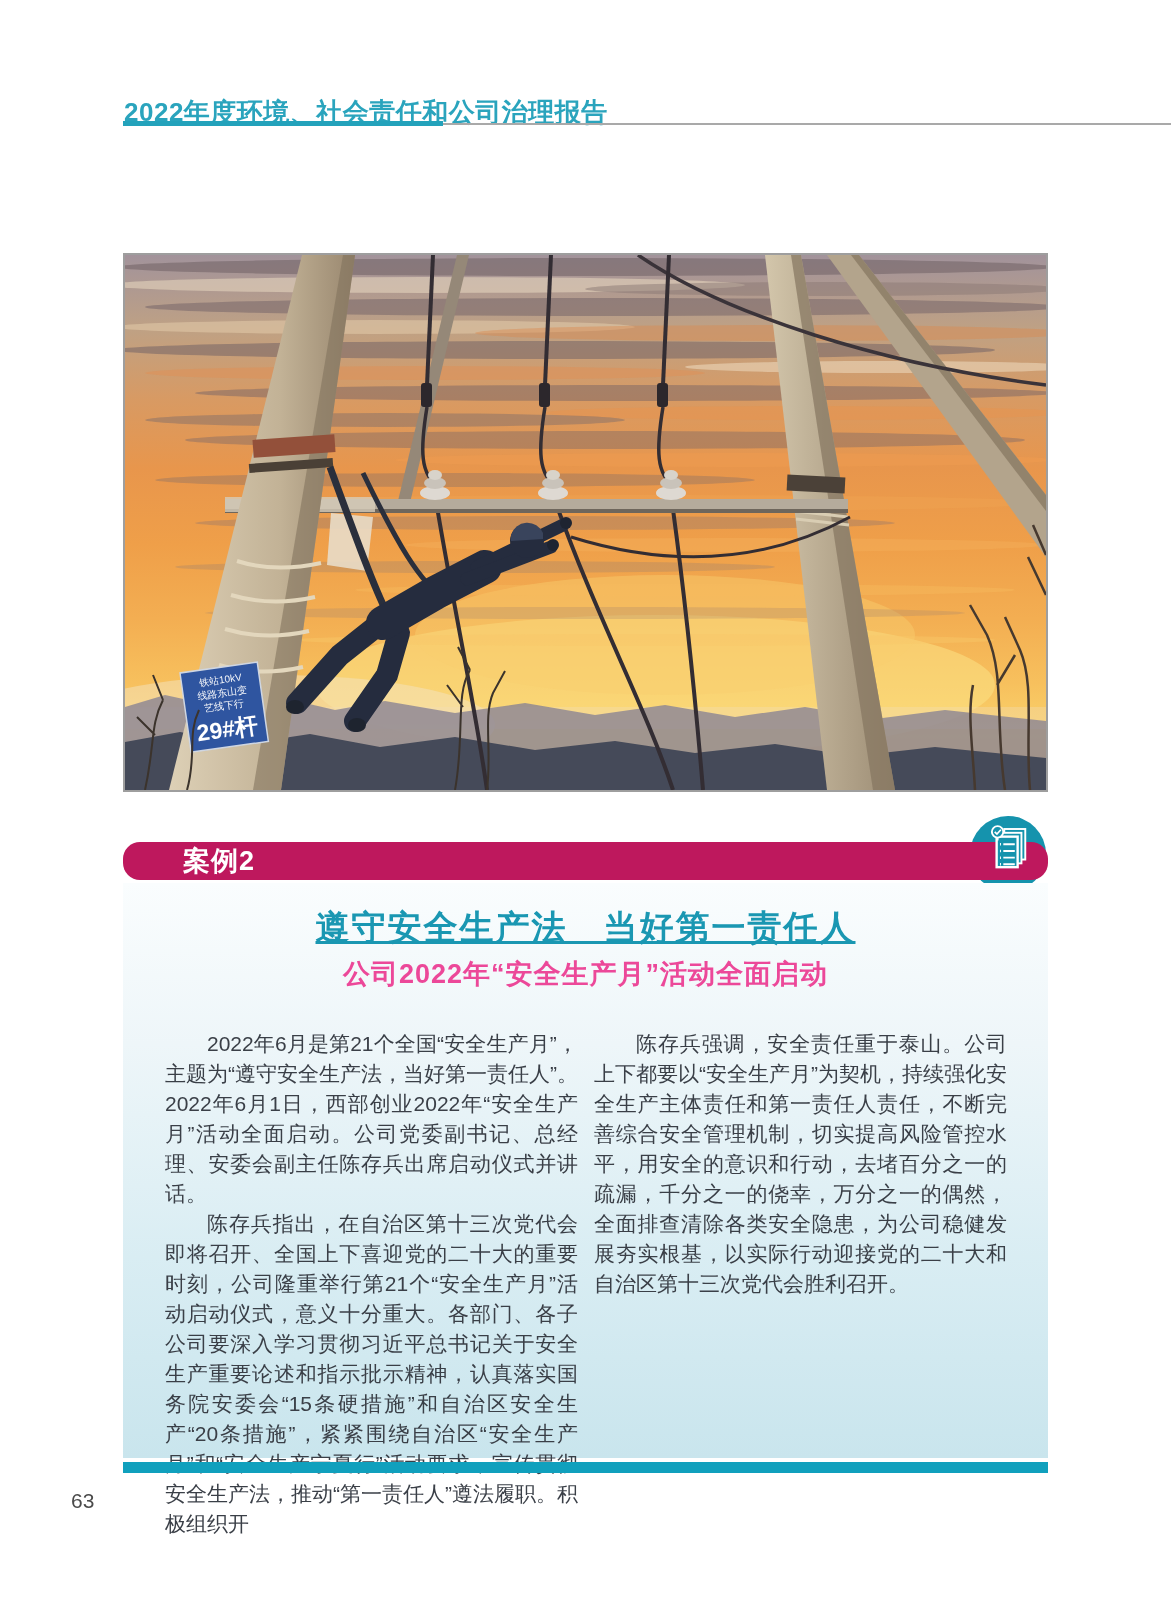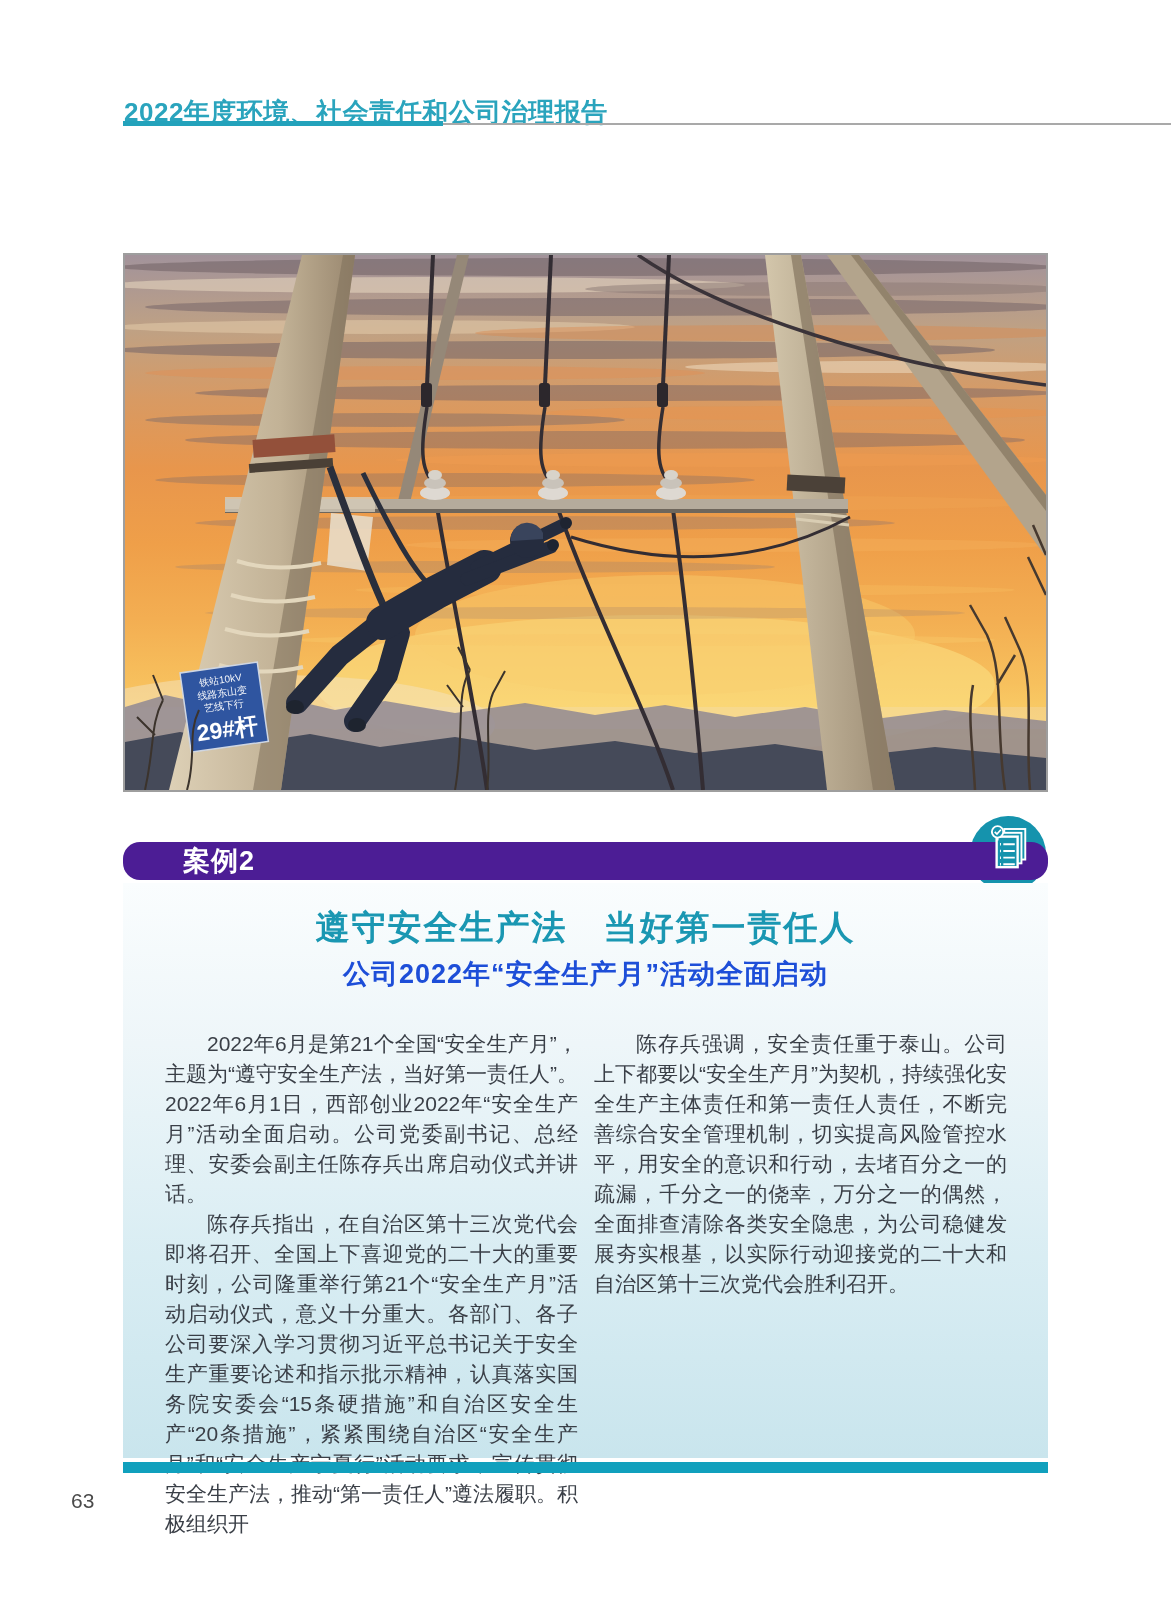--- a/index.html
+++ b/index.html
@@ -13,32 +13,32 @@
   .rule-gray{position:absolute;left:443px;top:123px;width:728px;height:2px;background:#a9a9a9;}
 
   
   .photo-frame{position:absolute;left:123px;top:253px;width:925px;height:539px;
                border:2px solid #9e9e9e;box-sizing:border-box;background:#e8955a;}
   .photo-frame svg{display:block;width:921px;height:535px;}
 
   
   .icon-bump{position:absolute;left:970px;top:816px;width:76px;height:76px;border-radius:50%;
              background:#1593ad;}
-  .case-banner{position:absolute;left:123px;top:842px;width:925px;height:38px;background:#4c1d95;border-radius:17px;}
+  .case-banner{position:absolute;left:123px;top:842px;width:925px;height:38px;background:#be185d;border-radius:17px;}
   .case-banner .label{position:absolute;left:60px;top:0;line-height:38px;color:#ffffff;
                       font-size:27px;font-weight:bold;letter-spacing:1px;}
   .clipboard{position:absolute;left:989px;top:824px;width:42px;height:52px;}
 
   
   .article-box{position:absolute;left:123px;top:883px;width:925px;height:575px;
                background:linear-gradient(180deg,#fafdfe 0%,#eef6f9 28%,#d9edf3 65%,#c9e5ed 100%);}
   .article-title{position:absolute;left:0;top:905px;width:100%;text-align:center;
-                 font-size:34px;font-weight:bold;color:#1a97b2;letter-spacing:2px;}
+                 font-size:34px;font-weight:bold;color:#1a97b2;letter-spacing:2px;text-decoration:underline;}
   .article-subtitle{position:absolute;left:0;top:956px;width:100%;text-align:center;
-                    font-size:27px;font-weight:bold;color:#1d4ed8;letter-spacing:1px;}
+                    font-size:27px;font-weight:bold;color:#ec4899;letter-spacing:1px;}
   .cols{position:absolute;left:165px;top:1029px;width:858px;display:flex;gap:16px;}
   .col{width:413px;font-size:21px;line-height:30px;color:#3a3f47;text-align:justify;}
   .col p{margin:0;}
   .col p.indent{text-indent:2em;}
 
   
   .bottom-bar{position:absolute;left:123px;top:1462px;width:925px;height:11px;background:#10a0bd;}
   .page-number{position:absolute;left:71px;top:1489px;font-family:Liberation Sans, sans-serif;
                font-size:21px;color:#4b4b4b;}
 </style>

